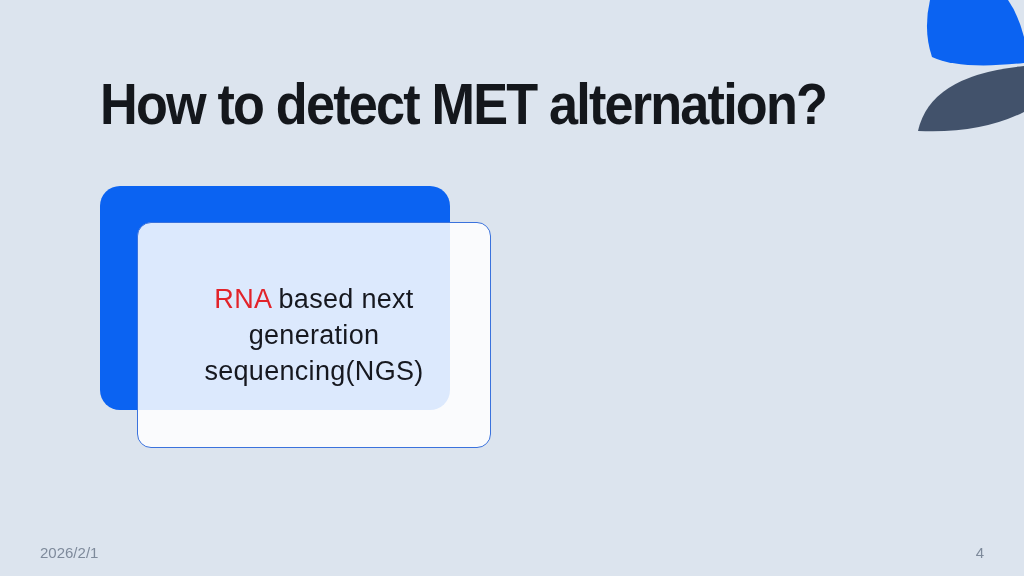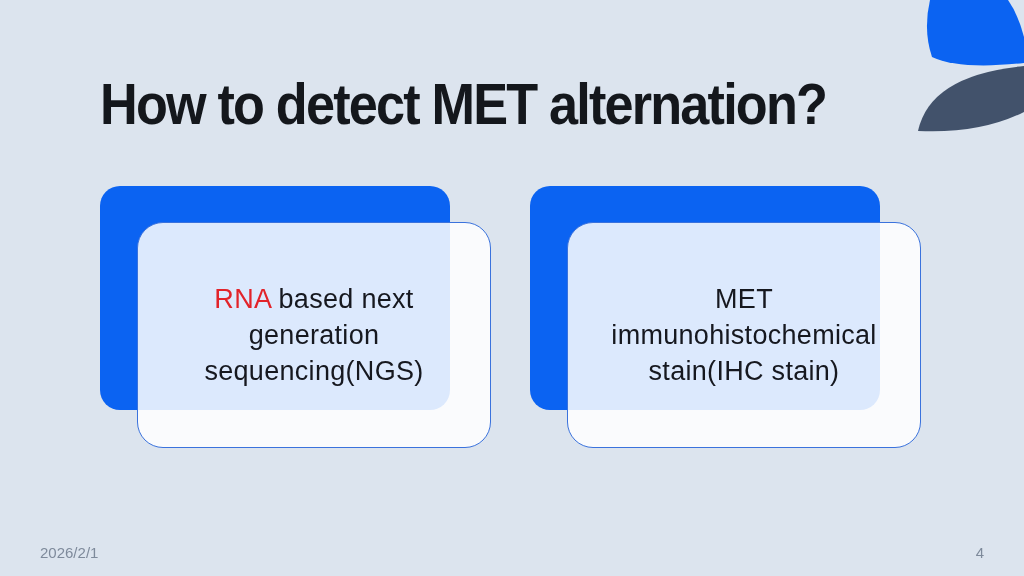--- a/index.html
+++ b/index.html
@@ -27,21 +27,21 @@
   .card-group.left  { left: 100px; top: 186px; }
   .card-group.right { left: 530px; top: 186px; }
 
   .back-rect {
     position: absolute; left: 0; top: 0;
     width: 350px; height: 224px; border-radius: 20px;
     background: var(--accent-blue, #0b63f2);
   }
   .card {
     position: absolute; left: 37px; top: 36px;
-    width: 354px; height: 226px; border-radius: 26px;
+    width: 354px; height: 226px; border-radius: 14px;
     background: rgba(255, 255, 255, 0.86);
     border: 1.5px solid var(--card-border, #3a72dd);
     box-sizing: border-box;
     display: flex; align-items: center; justify-content: center;
     text-align: center;
   }
   .card p {
     margin: 0; max-width: 312px;
     font-size: 27px; line-height: 36px; letter-spacing: 0.3px;
     color: var(--body-text, #16181f);
@@ -69,24 +69,18 @@
     <path class="leaf-bottom" d="M 28 131 Q 40 75 134 66 L 134 112 Q 90 134 28 131 Z"></path>
   </svg>
 
   <div class="card-group left">
     <div class="back-rect"></div>
     <div class="card">
       <p><span class="hl">RNA</span><span> based next generation sequencing(NGS)</span></p>
     </div>
   </div>
 
-  <div class="card-group right">
-    <div class="back-rect"></div>
-    <div class="card">
-      <p><span class="hl"></span><span>MET immunohistochemical stain(IHC stain)</span></p>
-    </div>
-  </div>
 
   <div class="footer-date">2026/2/1</div>
 
   <div class="footer-page">4</div>
 
 </div>
 
 </body></html>

